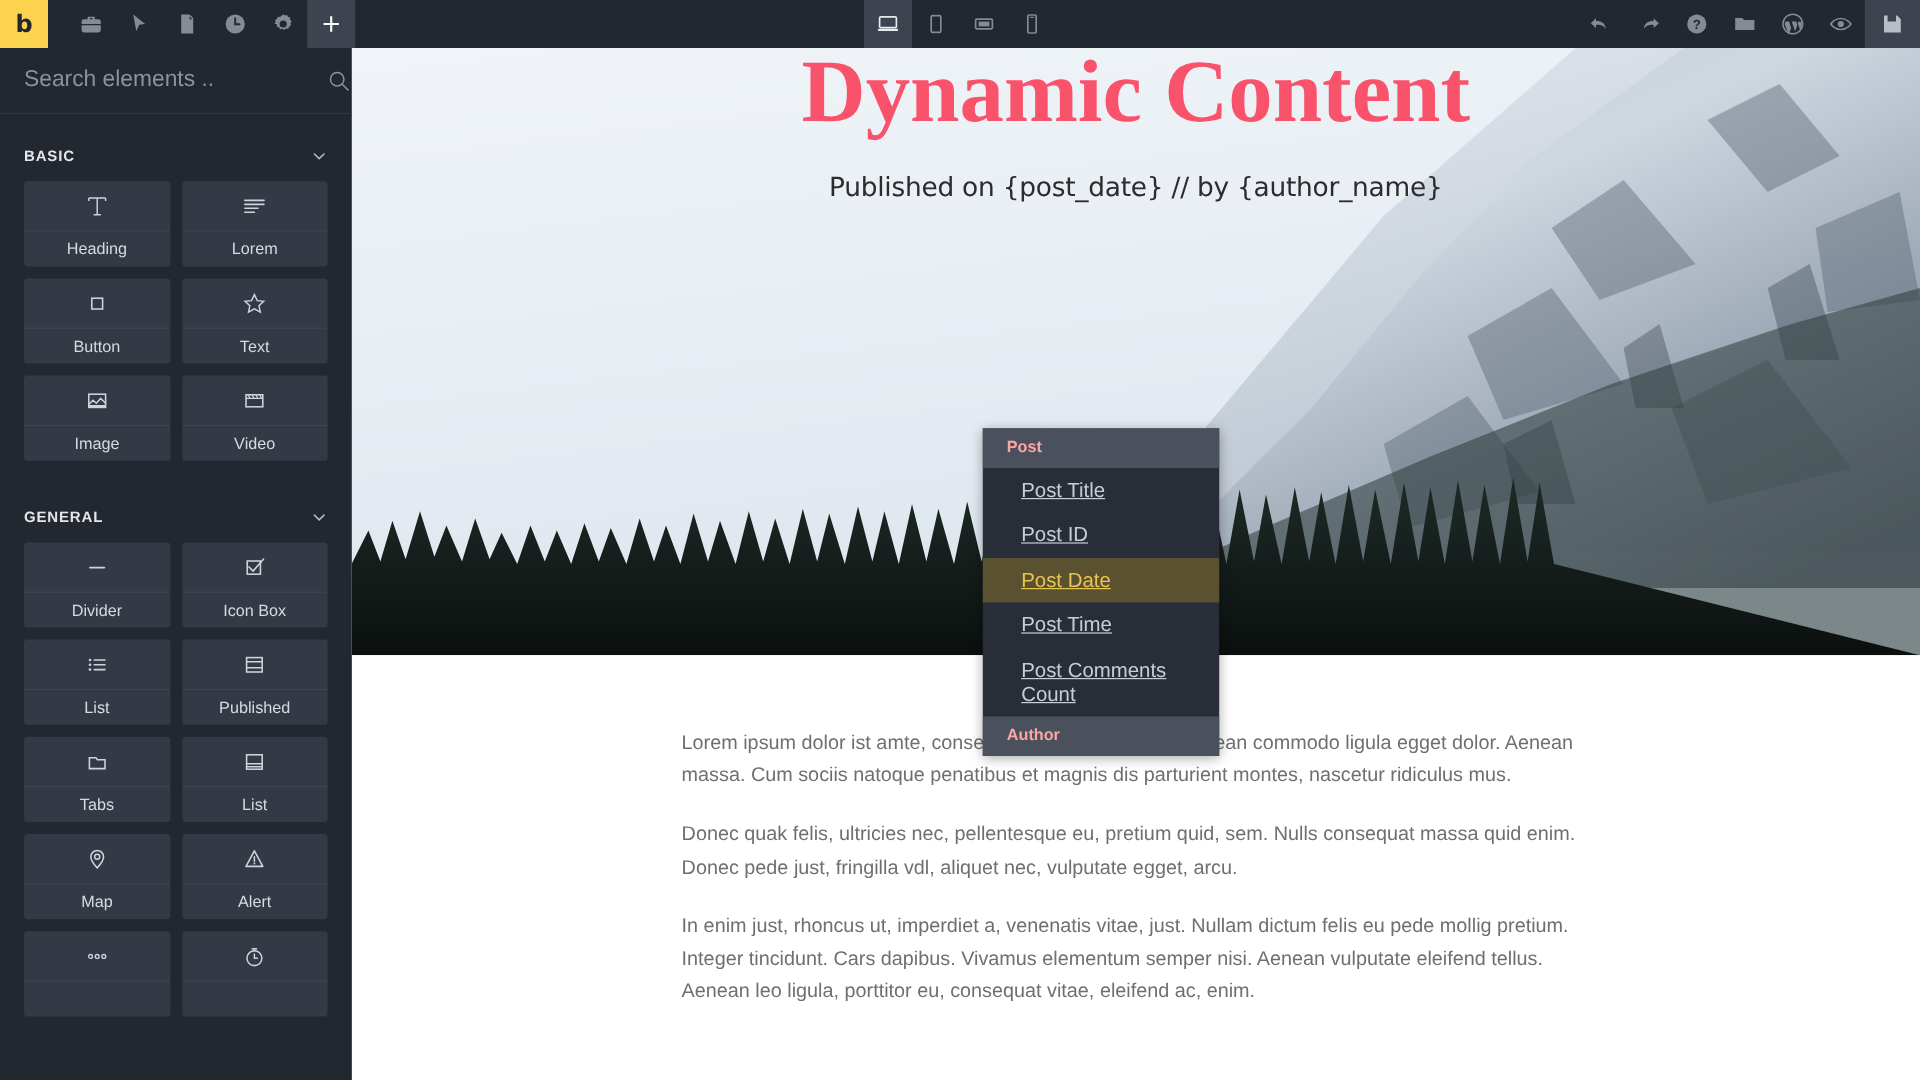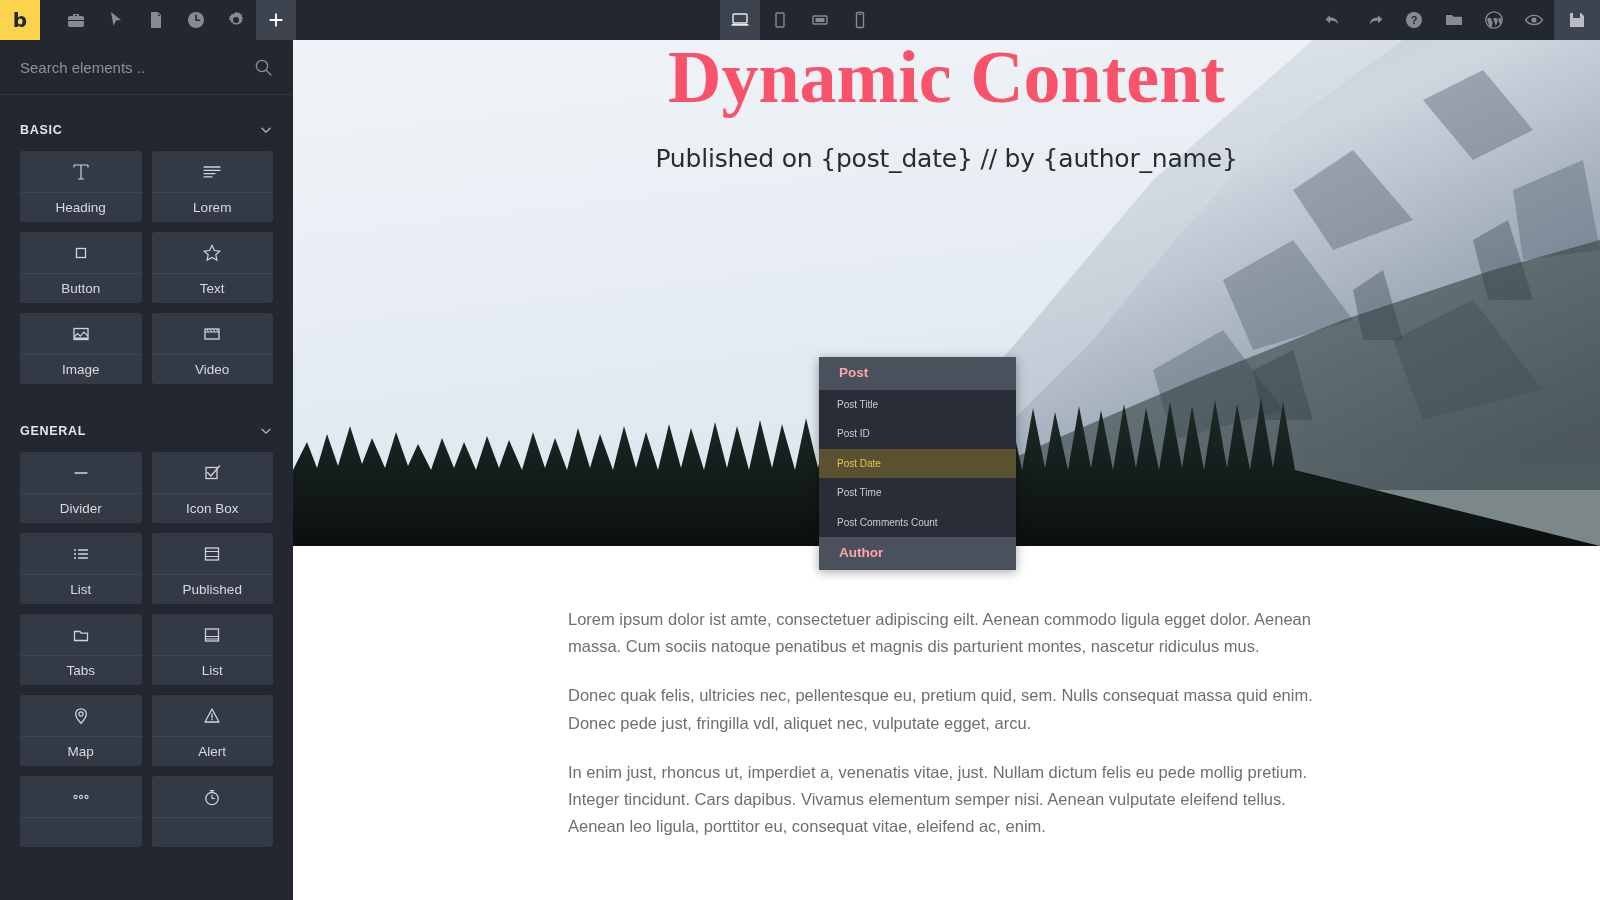--- a/index.html
+++ b/index.html
@@ -50,21 +50,21 @@
     width: 293px; background: #23272f; flex: 0 0 293px;
     display: flex; flex-direction: column; overflow: hidden;
     position: relative; z-index: 50;
   }
   .search-row {
     height: 55px; display: flex; align-items: center; padding: 0 20px;
     border-bottom: 1px solid #31363f;
   }
   .search-input {
     flex: 1; background: transparent; border: none; outline: none;
-    color: #8c919b; font-size: 15px; font-family: "Liberation Sans", sans-serif;
+    color: #8c919b; font-size: 19px; font-family: "Liberation Sans", sans-serif;
   }
   .search-input::placeholder { color: #8c919b; }
   .search-icon { margin-left: 8px; display: flex; }
   .sb-scroll { flex: 1; overflow: hidden; }
   .section-head {
     display: flex; align-items: center; justify-content: space-between;
     padding: 28px 20px 10px 20px;
   }
   .section-title {
     font-size: 12.5px; font-weight: 700; letter-spacing: 0.7px;
@@ -99,21 +99,21 @@
   .hero-inner {
     position: absolute; inset: 0; display: flex; flex-direction: column;
     align-items: center; justify-content: flex-start; padding-bottom: 40px;
   }
   .hero-title {
     font-family: "Liberation Serif", "DejaVu Serif", serif;
     font-size: 74px; font-weight: 700; color: #f9526b; line-height: 1;
     margin-bottom: 30px; text-align: center;
   }
   .hero-sub {
-    font-size: 25px; color: #2c2c2c; font-family: "DejaVu Sans", sans-serif;
+    font-size: 22px; color: #2c2c2c; font-family: "DejaVu Sans", sans-serif;
     font-weight: 400; text-align: center; letter-spacing: -0.2px;
   }
   .content {
     padding: 60px 0 0 0; display: flex; justify-content: center;
   }
   .content-inner { width: 757px; }
   .content p {
     color: #6f6f6f; font-size: 16.5px; line-height: 1.65; margin-bottom: 22px;
   }
 
@@ -121,22 +121,23 @@
   .dropdown {
     position: absolute; left: 819px; top: 357px; width: 197px;
     background: #282d38; z-index: 100;
     box-shadow: 0 2px 10px rgba(0,0,0,0.35);
   }
   .dd-group {
     background: #4a515d; color: #fca5a5; font-size: 13.5px; font-weight: 700;
     padding: 9px 20px; line-height: 1.1;
   }
   .dd-item {
-    color: #c9ced6; font-size: 10px; padding: 9px 18px; line-height: 1.15;
+    color: #c9ced6; font-size: 17px; padding: 9px 32px; line-height: 1.15;
     cursor: pointer;
+    text-decoration: underline;
   }
   .dd-item.selected { background: #5a5130; color: #e8c552; }
 </style>
 </head>
 <body>
 
 <div class="app">
 
   <div class="topbar">
 

